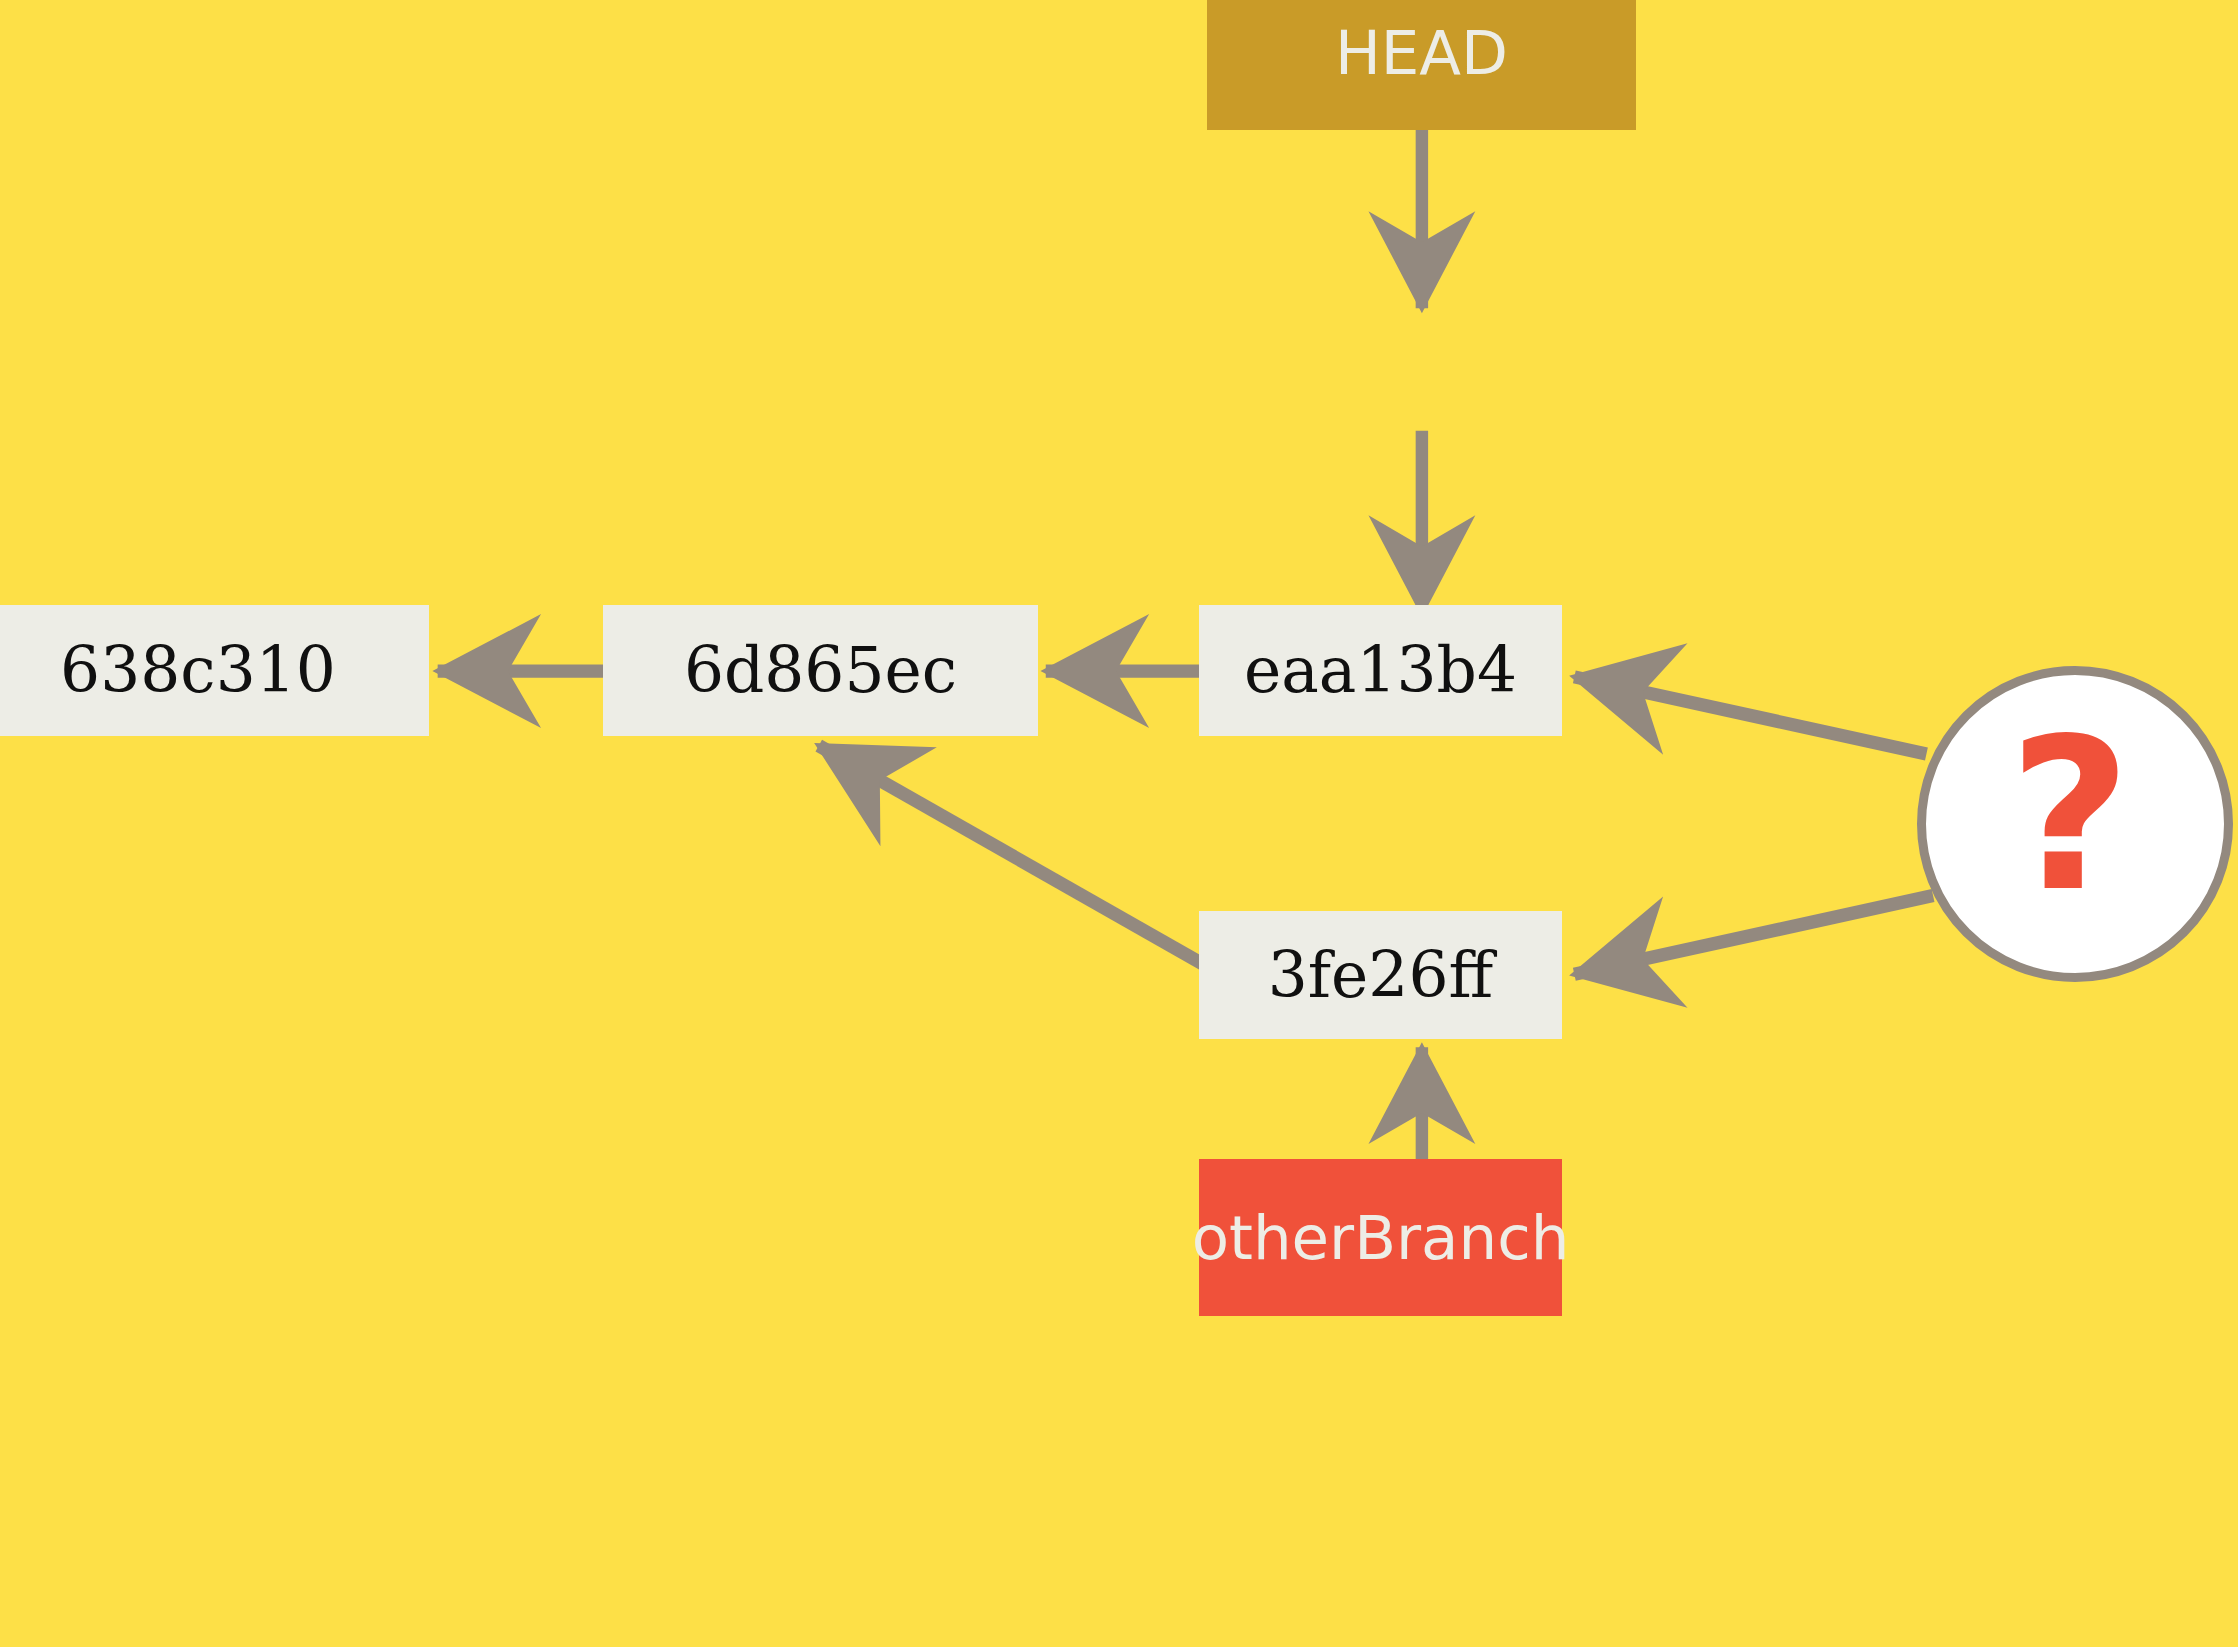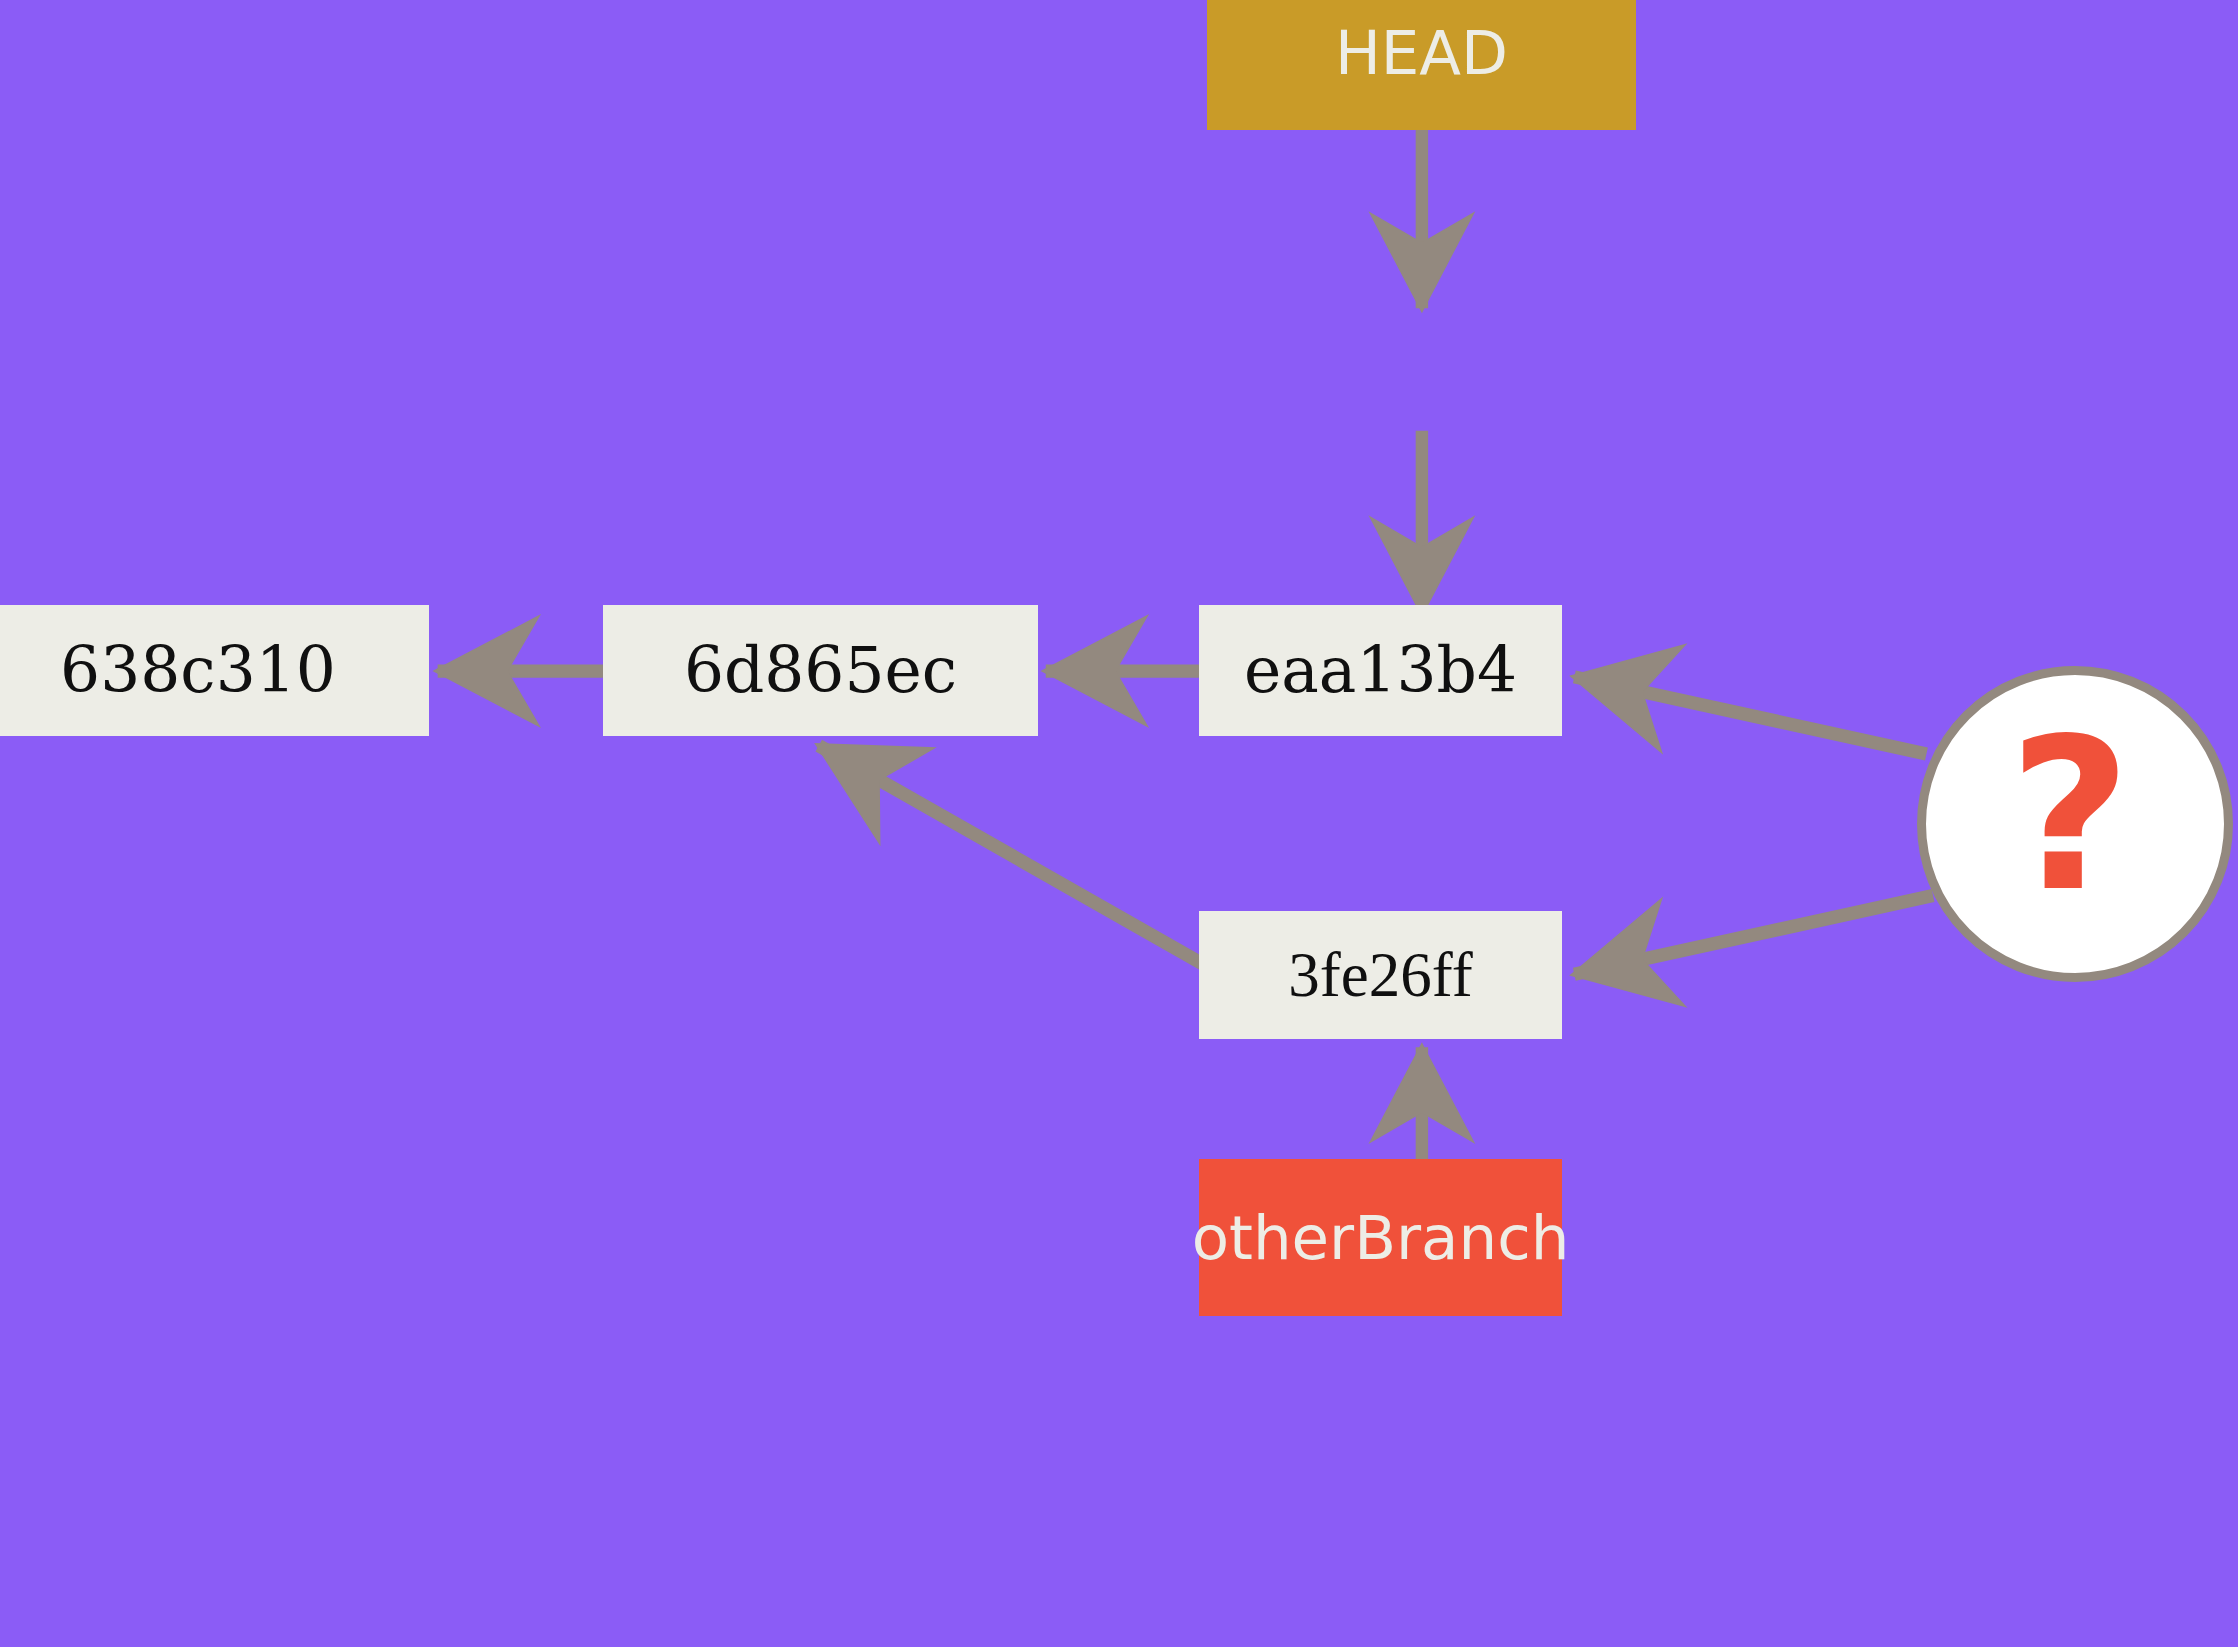--- a/index.html
+++ b/index.html
@@ -7,21 +7,21 @@
     padding: 0;
     background: #ffffff;
   }
   body {
     font-family: "Liberation Sans", sans-serif;
   }
   #canvas {
     position: relative;
     width: 2239px;
     height: 1647px;
-    background: #8b5cf6;
+    background: #fde047;
     overflow: hidden;
   }
   #edges {
     position: absolute;
     left: 0;
     top: 0;
     width: 2239px;
     height: 1647px;
     pointer-events: none;
   }
@@ -115,21 +115,21 @@
   </div>
 
   <div class="node node-commit" style="left:603px; top:605px; width:435px; height:131px;">
     <span>6d865ec</span>
   </div>
 
   <div class="node node-commit" style="left:1199px; top:605px; width:363px; height:131px;">
     <span>eaa13b4</span>
   </div>
 
-  <div class="node node-commit" style="left:1199px; top:911px; width:363px; height:128px;font-family:Liberation Serif, serif;">
+  <div class="node node-commit" style="left:1199px; top:911px; width:363px; height:128px;">
     <span>3fe26ff</span>
   </div>
 
   <div class="node node-branch node-ref" style="left:1199px; top:1159px; width:363px; height:157px;">
     <span>otherBranch</span>
   </div>
 
   <div class="unknown-node" style="left:1917px; top:666px; width:316px; height:316px;">
     <span class="unknown-glyph">?</span>
   </div>

